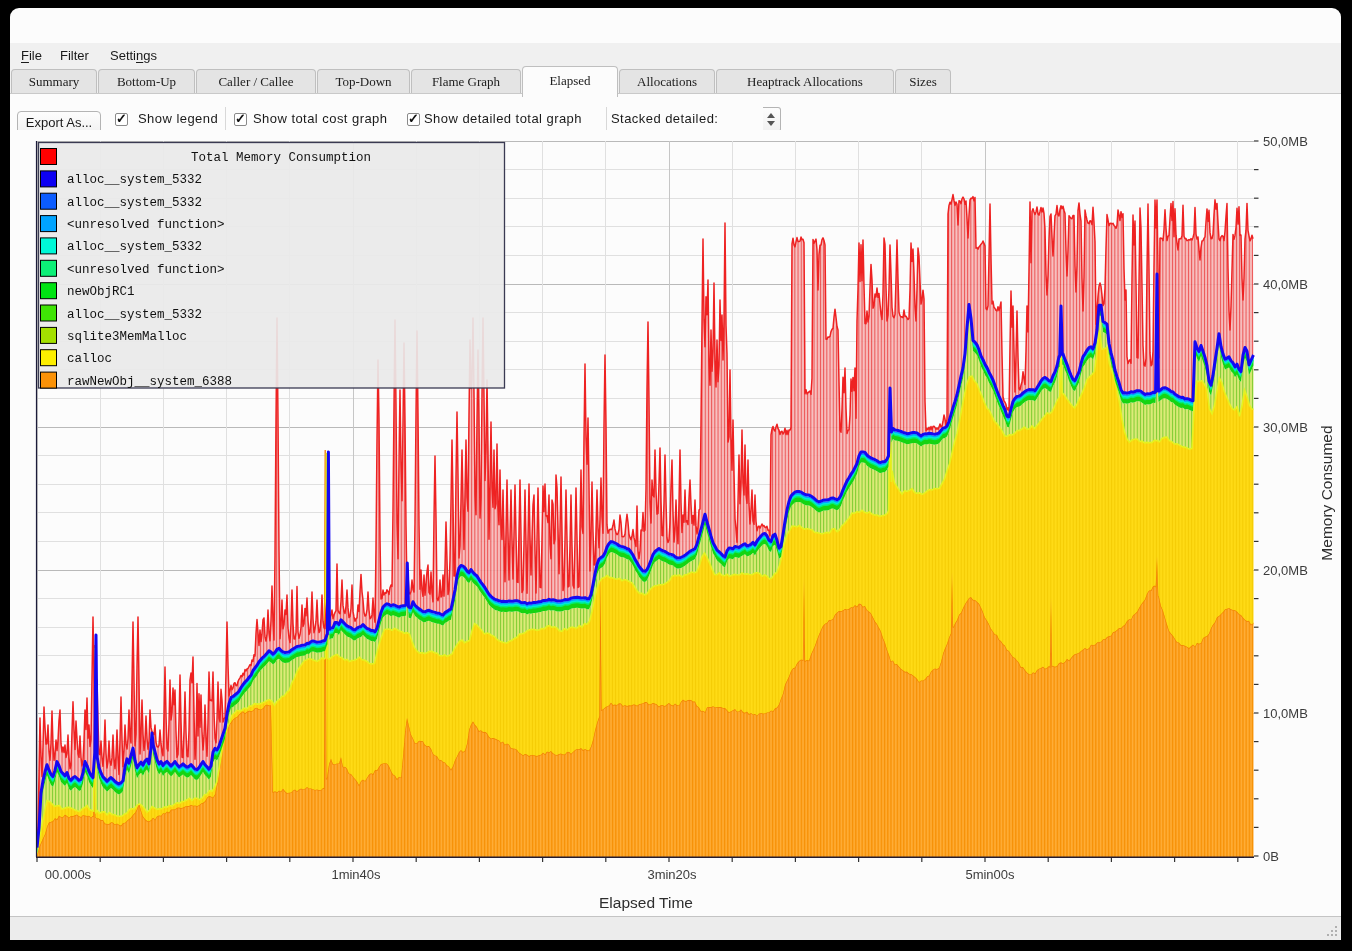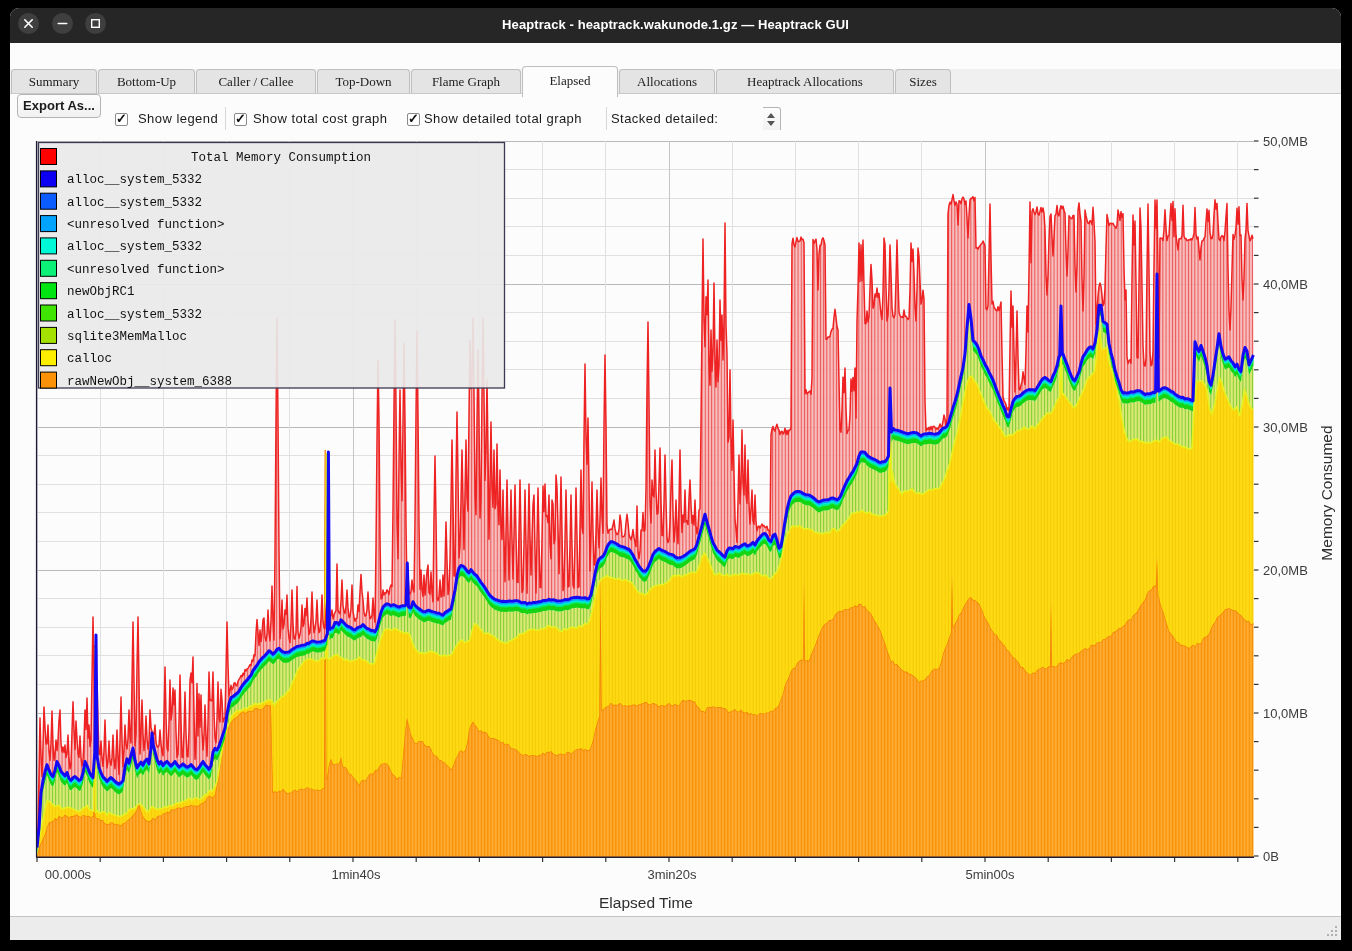--- a/index.html
+++ b/index.html
@@ -14,23 +14,23 @@
   font-size:13px; font-weight:bold; letter-spacing:0.1px; }
 #menubar { position:absolute; left:0; top:35px; width:100%; height:26px; background:#f0f0f0; }
 .menu { position:absolute; top:5px; font-size:13px; color:#1a1a1a; }
 #tabrow { position:absolute; left:0; top:61px; width:100%; height:33px; background:#f0f0f0;font-family:Liberation Serif, serif; }
 #tabrow .line { position:absolute; left:0; top:24px; width:100%; height:1px; background:#c9c9c9; }
 .tab { position:absolute; top:0px; height:24px; background:#e4e4e4; border:1px solid #bfbfbf;
   border-bottom:none; border-radius:4px 4px 0 0; font-size:13px; color:#202020;
   text-align:center; line-height:23px; }
 .tab.sel { top:-3px; height:31px; background:#fcfcfc; line-height:27px; z-index:5; }
 #toolbar { position:absolute; left:0; top:86px; width:100%; height:44px; background:#fcfcfc; }
-#exportbtn { position:absolute; left:7px; top:0; width:84px; height:24px;
+#exportbtn { position:absolute; left:7px; top:17px; width:84px; height:24px;
   background:linear-gradient(#fdfdfd,#f1f1f1); border:1px solid #b4b4b4; border-radius:4px;
-  font-size:13px; color:#1a1a1a; text-align:center; line-height:22px;font-weight:bold; }
+  font-size:13px; color:#1a1a1a; text-align:center; line-height:22px; }
 .cb { position:absolute; top:19px; width:13px; height:13px; background:#fff;
   border:1px solid #8a8a8a; border-radius:2px; }
 .cb:after { content:"✓"; position:absolute; left:0px; top:-3px; font-size:13px; color:#111; font-weight:bold;}
 .cblabel { position:absolute; top:17px; font-size:13px; color:#1a1a1a; letter-spacing:0.45px; }
 .tsep { position:absolute; top:13px; width:1px; height:24px; background:#d8d8d8; }
 #spinbox { position:absolute; left:725px; top:13px; width:28px; height:25px; background:#fff;
   border:1px solid #b4b4b4; border-radius:3px 0 0 3px; font-size:13px; color:#111;
   text-align:center; line-height:23px;margin-top:28px; }
 #spinarr { position:absolute; left:753px; top:13px; width:18px; height:25px;
   background:linear-gradient(#fdfdfd,#f1f1f1); border:1px solid #b4b4b4; border-left:none;
@@ -48,31 +48,24 @@
    radial-gradient(circle at 10px 6px, #b0b0b0 1px, transparent 1.4px),
    radial-gradient(circle at 2px 10px, #b0b0b0 1px, transparent 1.4px),
    radial-gradient(circle at 6px 10px, #b0b0b0 1px, transparent 1.4px),
    radial-gradient(circle at 10px 10px, #b0b0b0 1px, transparent 1.4px); }
 svg text { white-space:pre; }
 .u { text-decoration:underline; text-underline-offset:2px; }
 </style>
 </head>
 <body>
 <div id="win">
- <div id="titlebar">
-  <div class="wbtn" style="left:7.5px"><svg width="21" height="21">
-          <path d="M6.8 6.8 L14.2 14.2 M14.2 6.8 L6.8 14.2" stroke="#fff" stroke-width="1.6" stroke-linecap="round"></path>
-        </svg></div>
-  <div class="wbtn" style="left:42px"><svg width="21" height="21">
-          <path d="M6.3 10.5 L14.7 10.5" stroke="#fff" stroke-width="1.6" stroke-linecap="round"></path>
-        </svg></div>
-  <div class="wbtn" style="left:75px"><svg width="21" height="21">
-          <rect x="6.7" y="6.7" width="7.6" height="7.6" fill="none" stroke="#fff" stroke-width="1.4"></rect>
-        </svg></div>
-  <div id="title">Heaptrack - heaptrack.wakunode.1.gz — Heaptrack GUI</div>
+ <div id="menubar">
+  <div class="menu" style="left:11px"><span class="u">F</span>ile</div>
+  <div class="menu" style="left:50px">Filter</div>
+  <div class="menu" style="left:100px">Setti<span class="u">n</span>gs</div>
  </div>
  <div id="tabrow">
   <div class="line"></div>
   <div class="tab" style="left:1px;width:86px">Summary</div>
   <div class="tab" style="left:88px;width:97px">Bottom-Up</div>
   <div class="tab" style="left:186px;width:120px">Caller / Callee</div>
   <div class="tab" style="left:307px;width:93px">Top-Down</div>
   <div class="tab" style="left:401px;width:110px">Flame Graph</div>
   <div class="tab sel" style="left:512px;width:96px">Elapsed</div>
   <div class="tab" style="left:609px;width:96px">Allocations</div>

